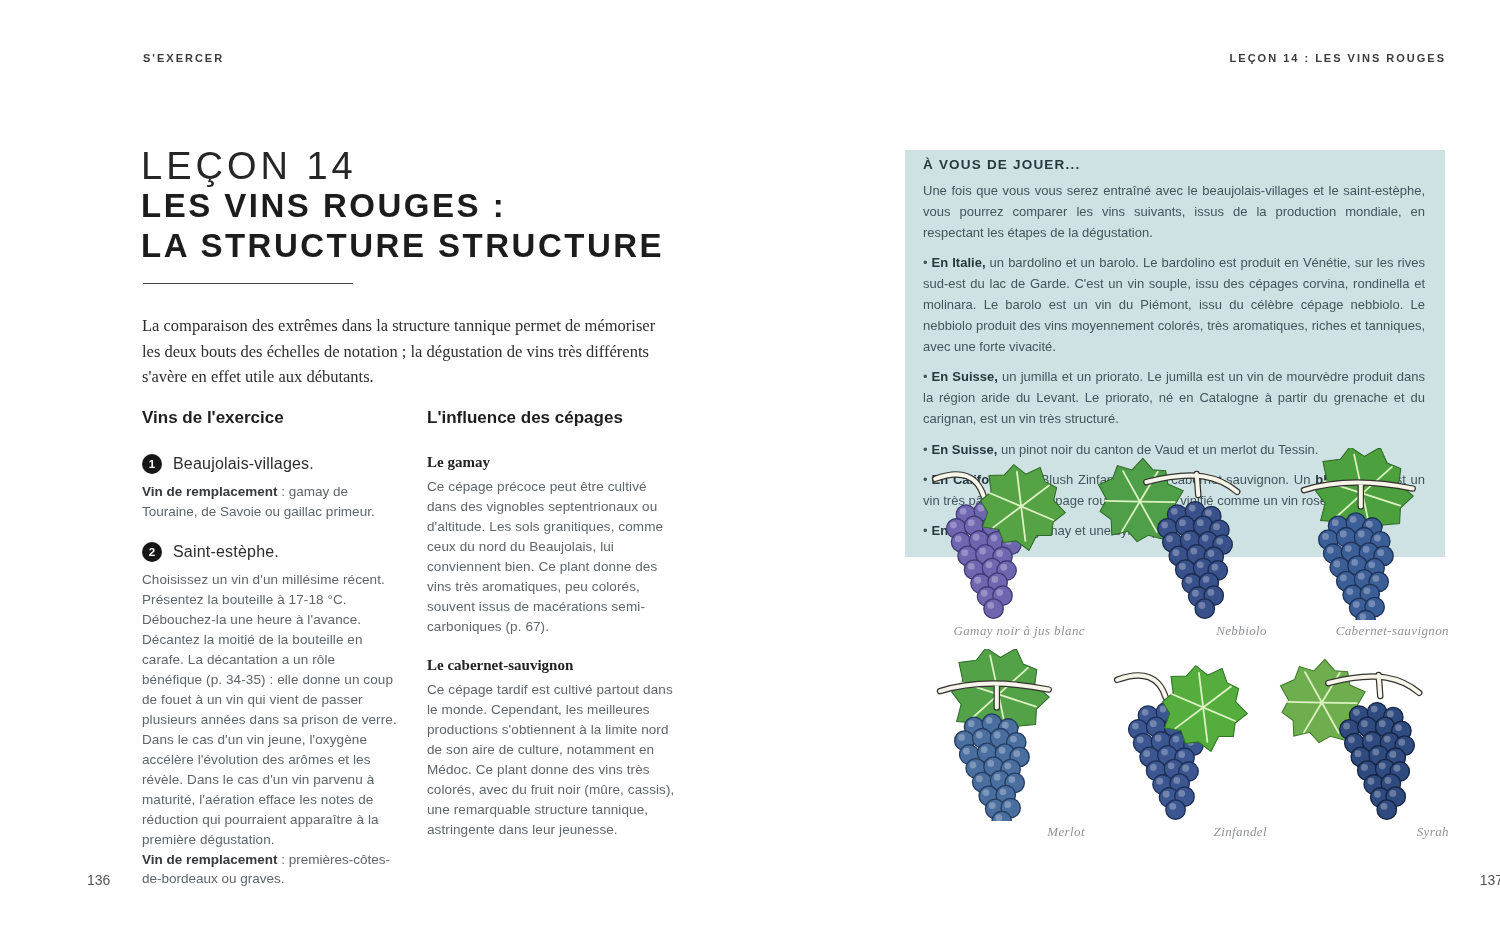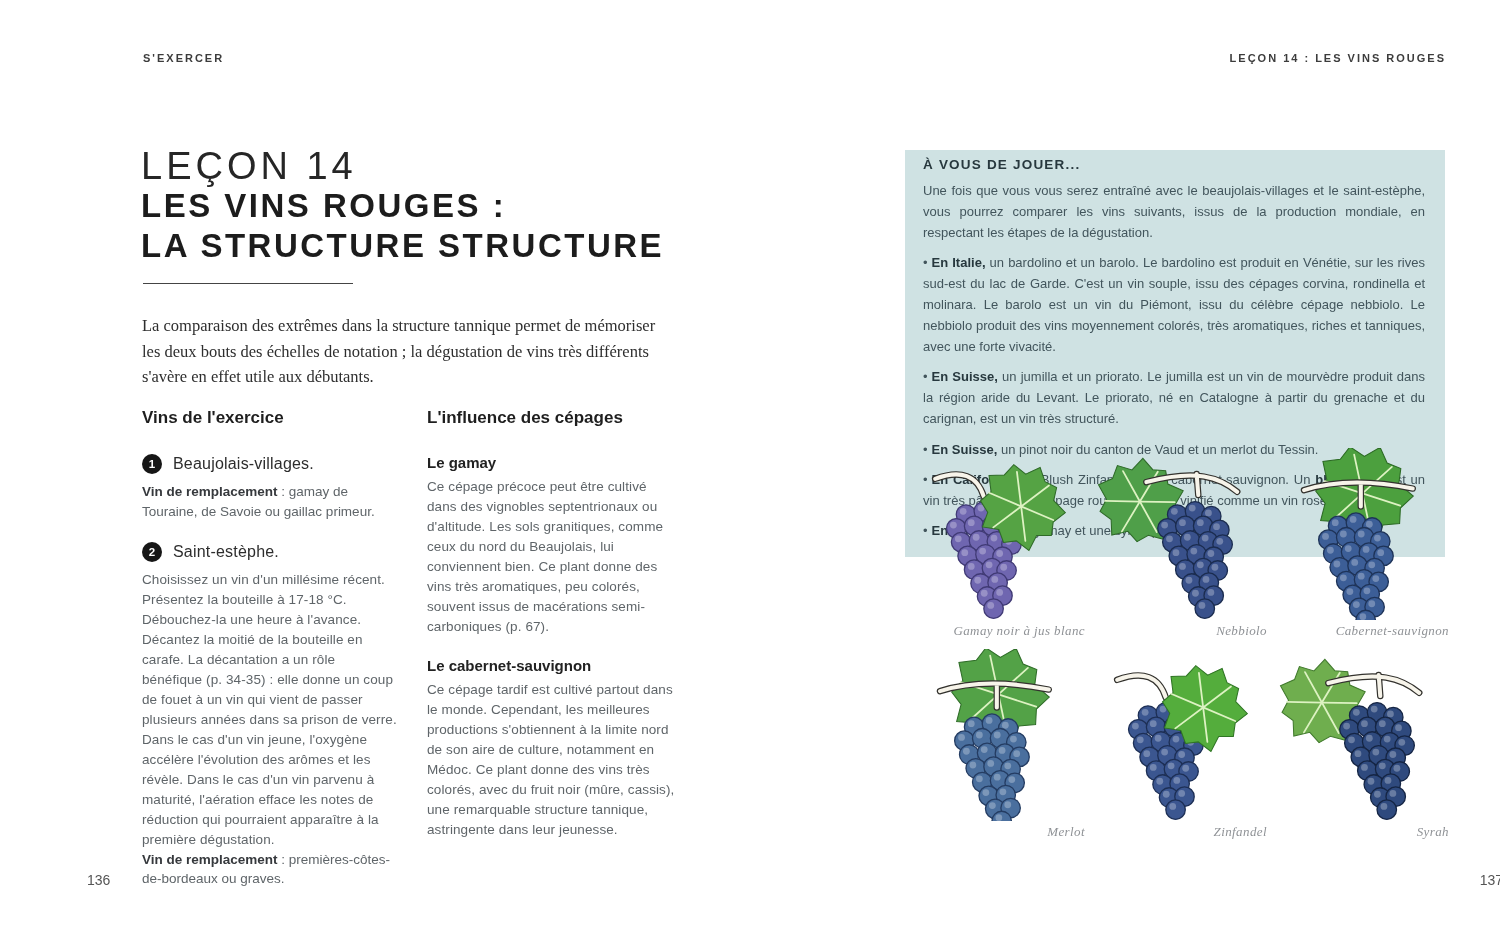--- a/index.html
+++ b/index.html
@@ -36,21 +36,21 @@
   .col-heading { font-size:17px; font-weight:bold; color:#1e1e1e; margin-bottom:26px; }
   .item { margin-bottom:20px; }
   .item-head { display:flex; align-items:center; gap:11px; margin-bottom:8px; }
   .num-badge { width:20px; height:20px; border-radius:50%; background:#161616; color:#fff;
                font-size:11.5px; font-weight:bold; display:flex; align-items:center;
                justify-content:center; flex:0 0 20px; }
   .item-name { font-size:16px; color:#2d2d2d; letter-spacing:0.2px; }
   .body-text { font-size:13.5px; line-height:1.48; color:#5f6569; letter-spacing:0.1px; }
   .body-text b, .repl b { color:#36393d; font-weight:bold; }
   .repl { font-size:13.5px; line-height:1.48; color:#5f6569; }
-  .subhead { font-size:15px; font-weight:bold; color:#222; margin:20px 0 6px 0; }
+  .subhead { font-size:15px; font-weight:bold; color:#222; margin:20px 0 6px 0;font-family:Liberation Serif, serif; }
 
   
   .callout { position:absolute; left:862px; top:150px; width:540px; min-height:286px;
              background:#cfe2e3; padding:7px 20px 16px 18px; }
   .callout-title { font-size:13.5px; font-weight:bold; letter-spacing:1.2px; color:#27383e;
                    margin-bottom:8px; }
   .callout-intro { font-size:13px; line-height:1.62; color:#42555c; text-align:justify; }
   .callout-bullet { font-size:13px; line-height:1.62; color:#42555c; text-align:justify;
                     margin-top:9px; }
   .callout-bullet b { color:#27383e; }

